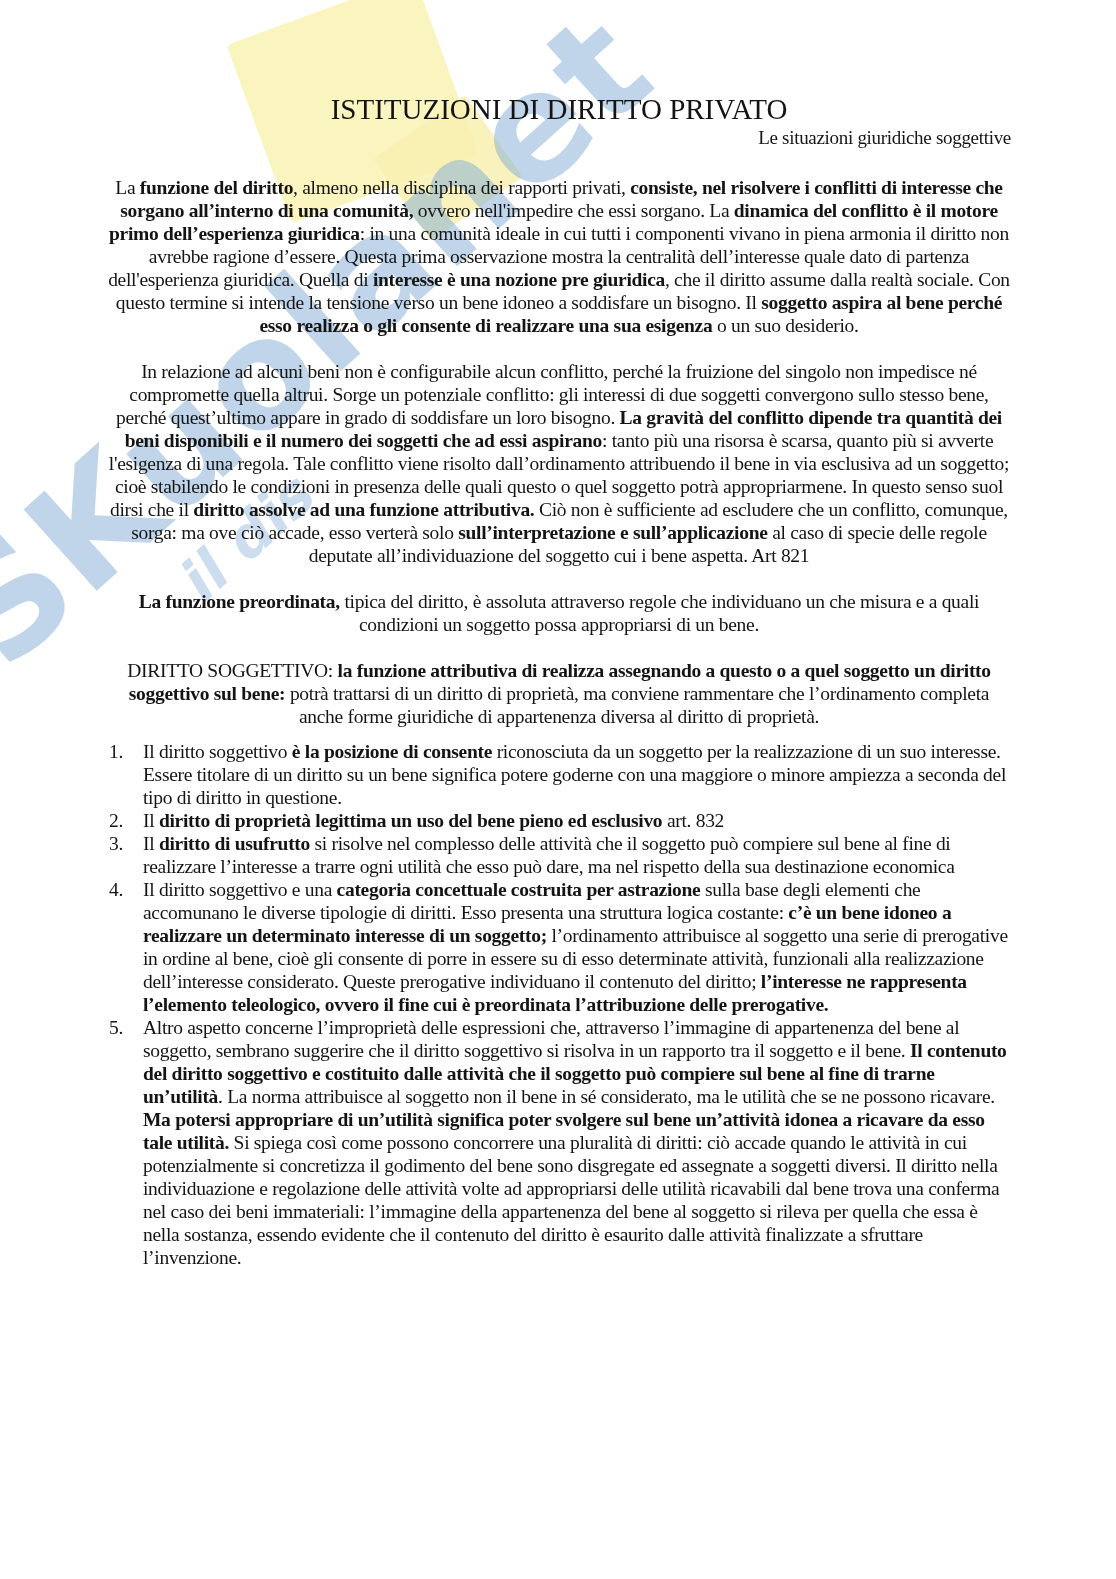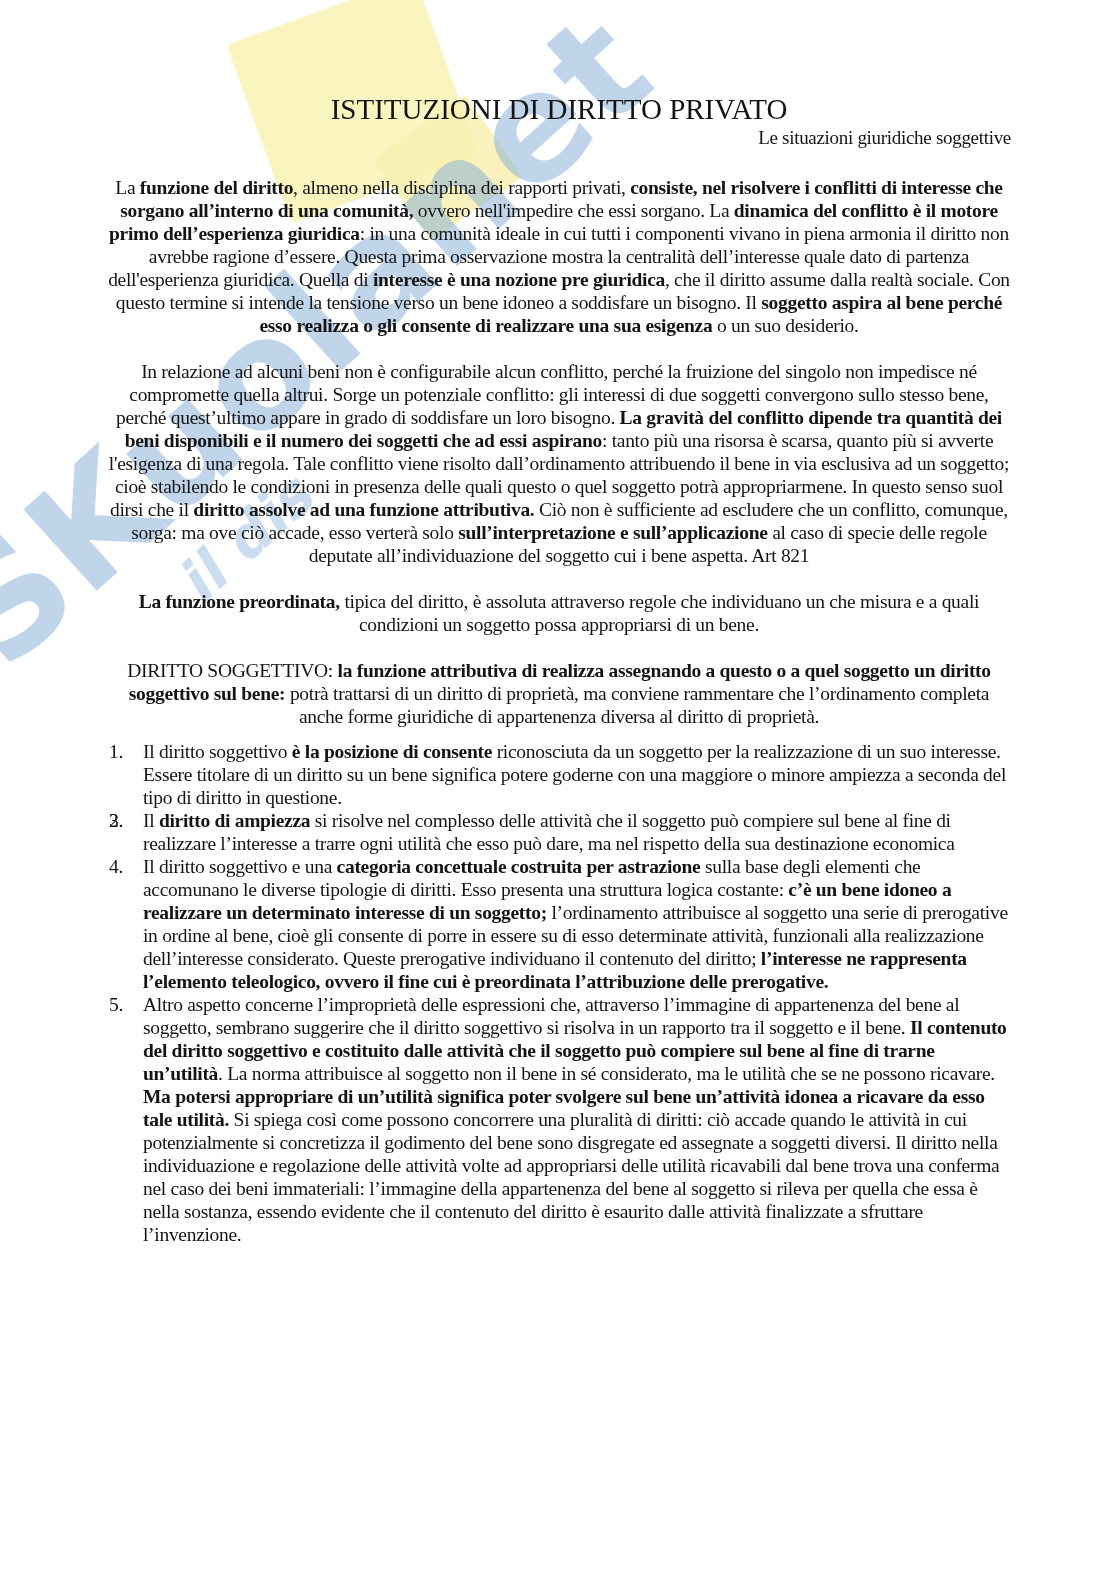--- a/index.html
+++ b/index.html
@@ -83,24 +83,25 @@
 
     <p class="para para-attach">DIRITTO SOGGETTIVO: <b>la funzione attributiva di realizza assegnando a questo o a quel soggetto un diritto soggettivo sul bene:</b> potrà trattarsi di un diritto di proprietà, ma conviene rammentare che l’ordinamento completa anche forme giuridiche di appartenenza diversa al diritto di proprietà.</p>
 
     <ol class="doc-list">
       <li>
         <span class="num">1.</span>
         <span>Il diritto soggettivo <b>è la posizione di consente</b> riconosciuta da un soggetto per la realizzazione di un suo interesse. Essere titolare di un diritto su un bene significa potere goderne con una maggiore o minore ampiezza a seconda del tipo di diritto in questione.</span>
       </li>
       <li>
         <span class="num">2.</span>
+        <span>Il <b>diritto di proprietà legittima un uso del bene pieno ed esclusivo</b> art. 832</span>
       </li>
       <li>
         <span class="num">3.</span>
-        <span>Il <b>diritto di ampiezza</b> si risolve nel complesso delle attività che il soggetto può compiere sul bene al fine di realizzare l’interesse a trarre ogni utilità che esso può dare, ma nel rispetto della sua destinazione economica</span>
+        <span>Il <b>diritto di usufrutto</b> si risolve nel complesso delle attività che il soggetto può compiere sul bene al fine di realizzare l’interesse a trarre ogni utilità che esso può dare, ma nel rispetto della sua destinazione economica</span>
       </li>
       <li>
         <span class="num">4.</span>
         <span>Il diritto soggettivo e una <b>categoria concettuale costruita per astrazione</b> sulla base degli elementi che accomunano le diverse tipologie di diritti. Esso presenta una struttura logica costante: <b>c’è un bene idoneo a realizzare un determinato interesse di un soggetto;</b> l’ordinamento attribuisce al soggetto una serie di prerogative in ordine al bene, cioè gli consente di porre in essere su di esso determinate attività, funzionali alla realizzazione dell’interesse considerato. Queste prerogative individuano il contenuto del diritto; <b>l’interesse ne rappresenta l’elemento teleologico, ovvero il fine cui è preordinata l’attribuzione delle prerogative.</b></span>
       </li>
       <li>
         <span class="num">5.</span>
         <span>Altro aspetto concerne l’improprietà delle espressioni che, attraverso l’immagine di appartenenza del bene al soggetto, sembrano suggerire che il diritto soggettivo si risolva in un rapporto tra il soggetto e il bene.  <b>Il contenuto del diritto soggettivo e costituito dalle attività che il soggetto può compiere sul bene al fine di trarne un’utilità</b>. La norma attribuisce al soggetto non il bene in sé considerato, ma le utilità che se ne possono ricavare. <b>Ma potersi appropriare di un’utilità significa poter svolgere sul bene un’attività idonea a ricavare  da esso tale utilità.</b> Si spiega così come possono concorrere una pluralità di diritti: ciò accade quando le attività in cui potenzialmente si concretizza il godimento del bene sono disgregate ed assegnate a soggetti diversi. Il diritto nella individuazione e regolazione delle attività volte ad appropriarsi delle utilità ricavabili dal bene trova una conferma nel caso dei beni immateriali: l’immagine della appartenenza del bene al soggetto si rileva per quella che essa è nella sostanza, essendo evidente che il contenuto del diritto è esaurito dalle attività finalizzate a sfruttare l’invenzione.</span>
       </li>
     </ol>

